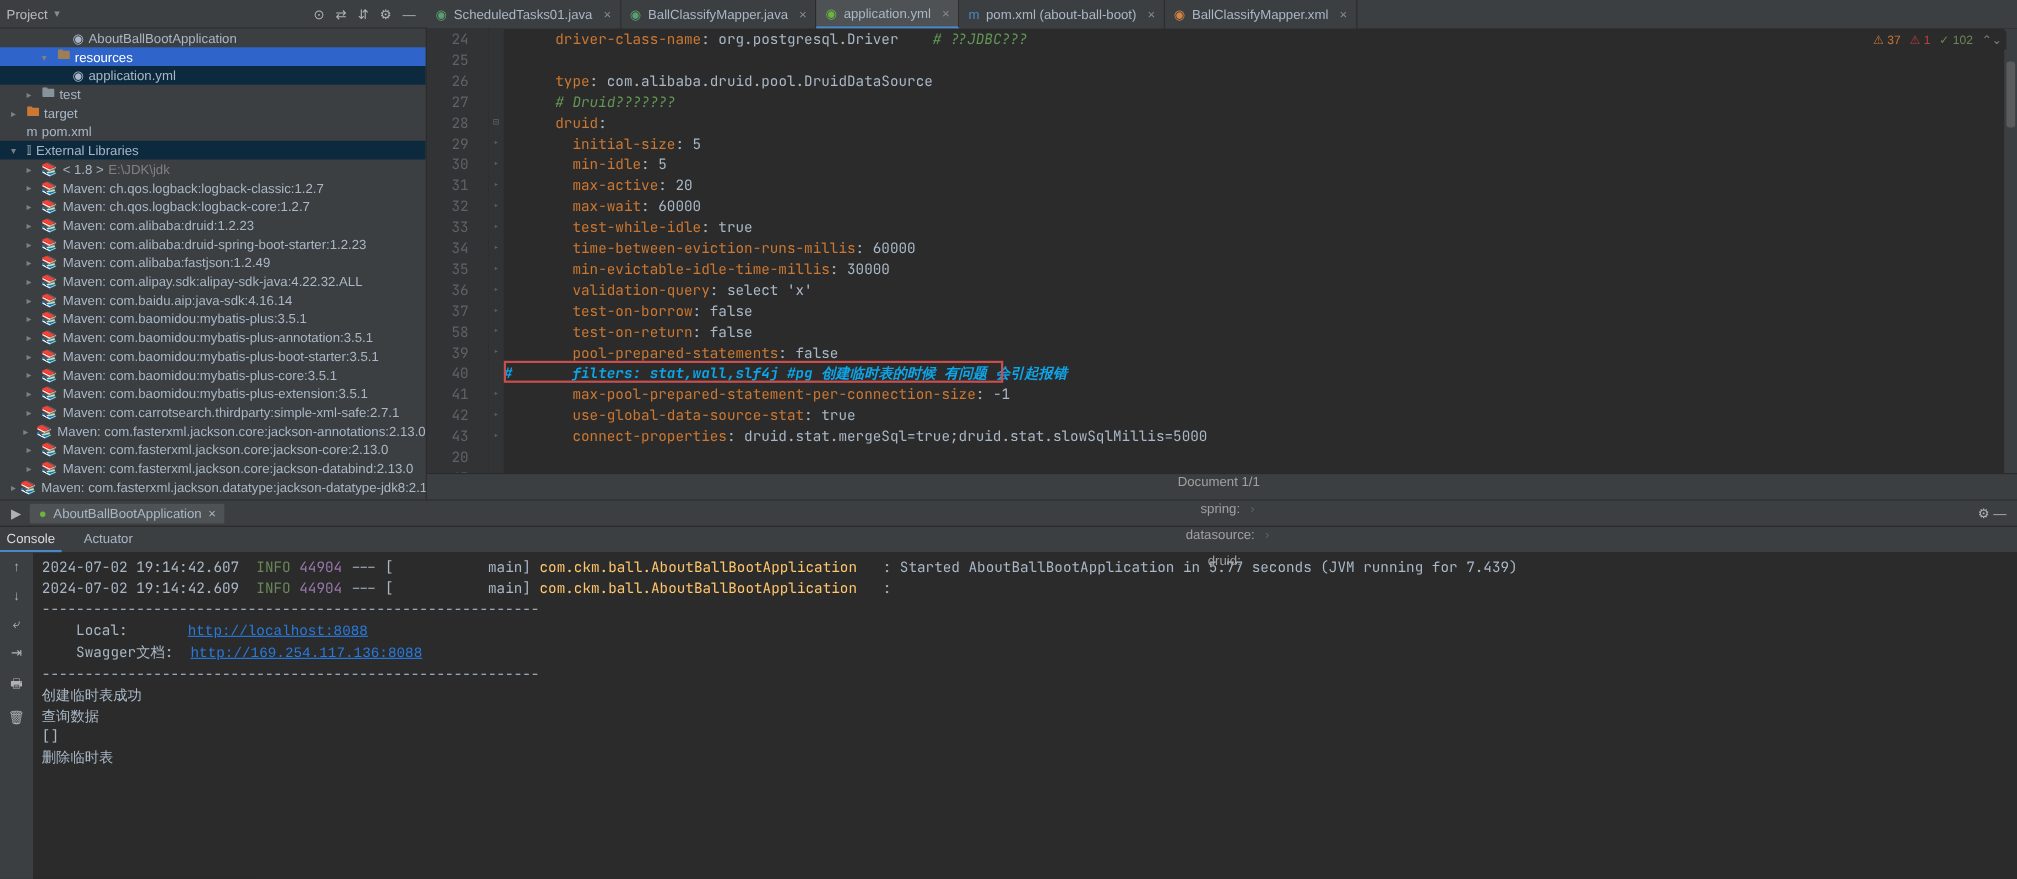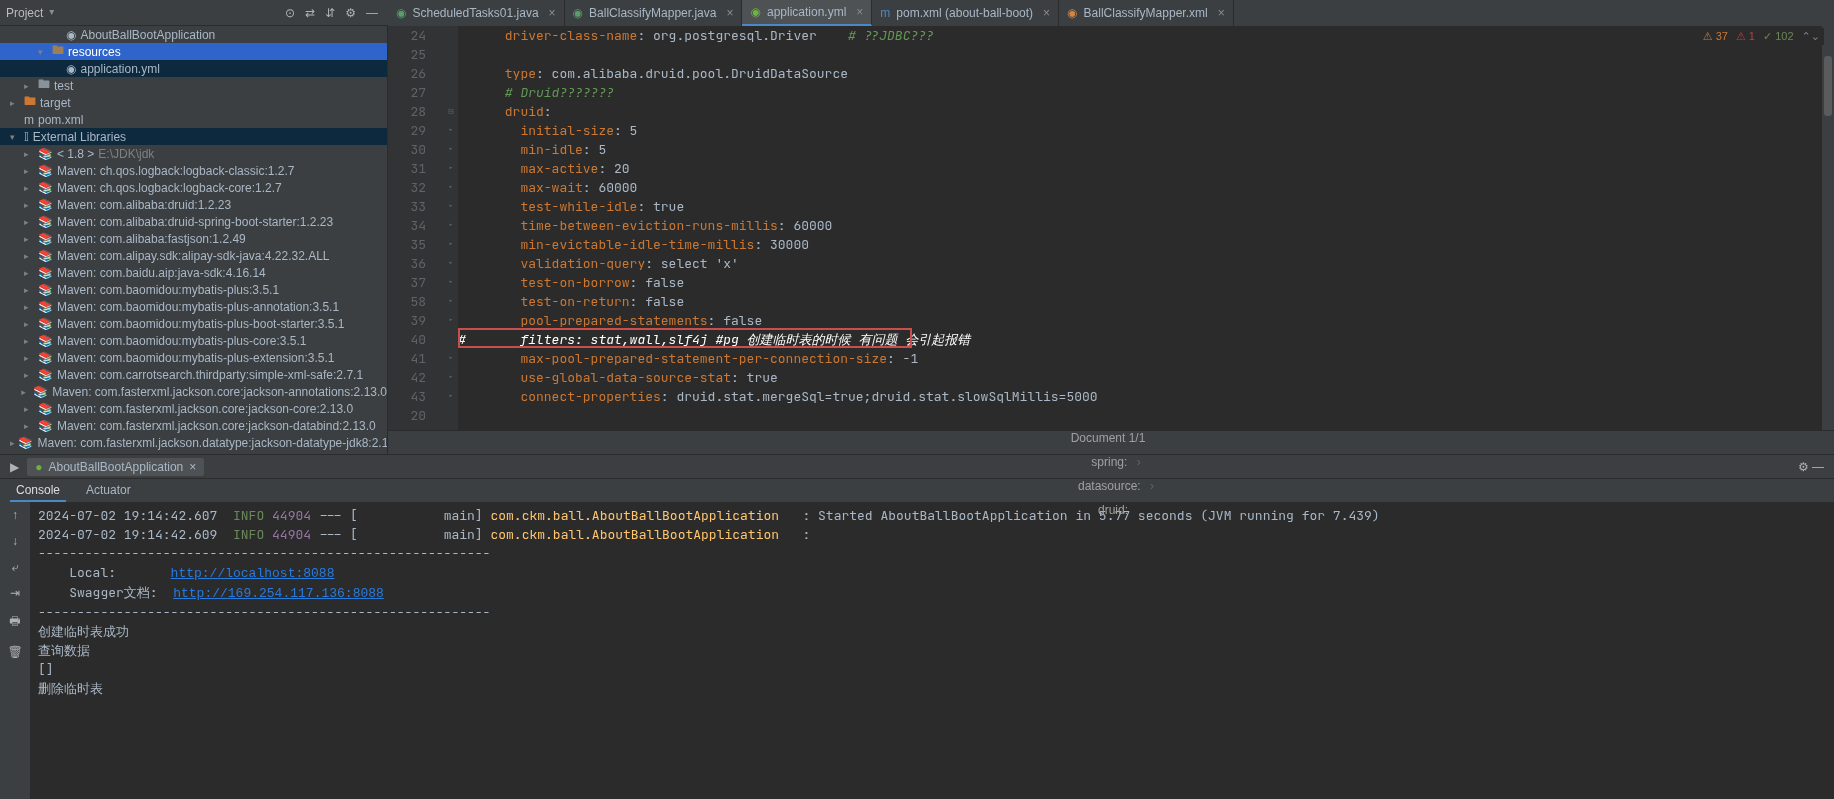--- a/index.html
+++ b/index.html
@@ -145,21 +145,21 @@
 }
 .fold-col div { height: 19px; line-height: 19px; text-align: center; }
 .code {
   flex: 1;
   white-space: pre;
   padding-left: 0;
   position: relative;
 }
 .code-line { height: 19px; }
 .yml-key { color: #cc7832; }
-.yml-comment { color: #ffffff; font-style: italic; }
+.yml-comment { color: #0ea5e9; font-style: italic; font-weight: bold; }
 .yml-comment2 { color: #629755; font-style: italic; }
 .highlight-box {
   position: absolute;
   border: 2px solid #c94f4f;
   pointer-events: none;
 }
 .breadcrumbs {
   height: 24px;
   background: #3c3f41;
   border-top: 1px solid #2b2b2b;
@@ -189,21 +189,20 @@
   padding: 2px 8px;
   background: #4e5254;
   border-radius: 2px;
 }
 .console-tab-row {
   height: 24px;
   background: #3c3f41;
   border-top: 1px solid #2b2b2b;
   display: flex;
   align-items: center;
-  padding-left: 10px;
   gap: 14px;
 }
 .console-tab {
   padding: 3px 6px;
   cursor: pointer;
 }
 .console-tab.active {
   border-bottom: 2px solid #4a88c7;
   color: #dcdcdc;
 }

